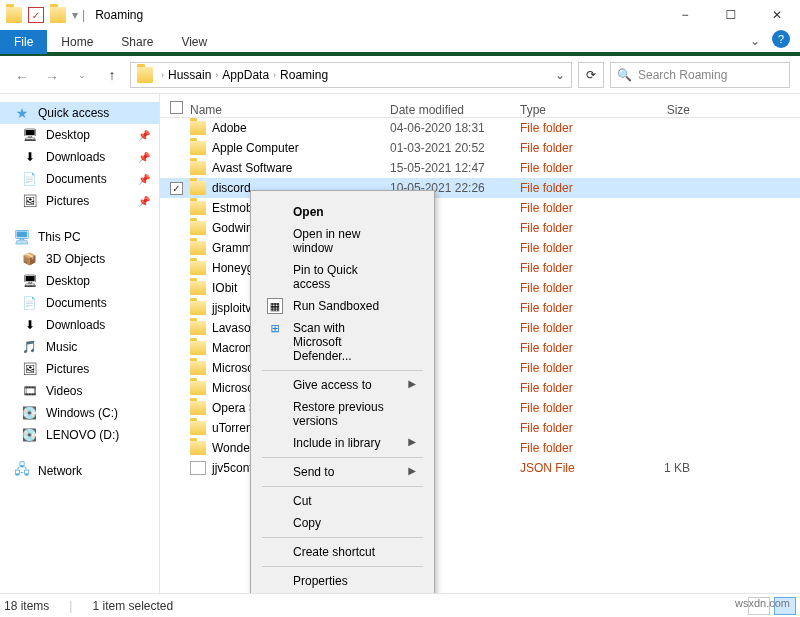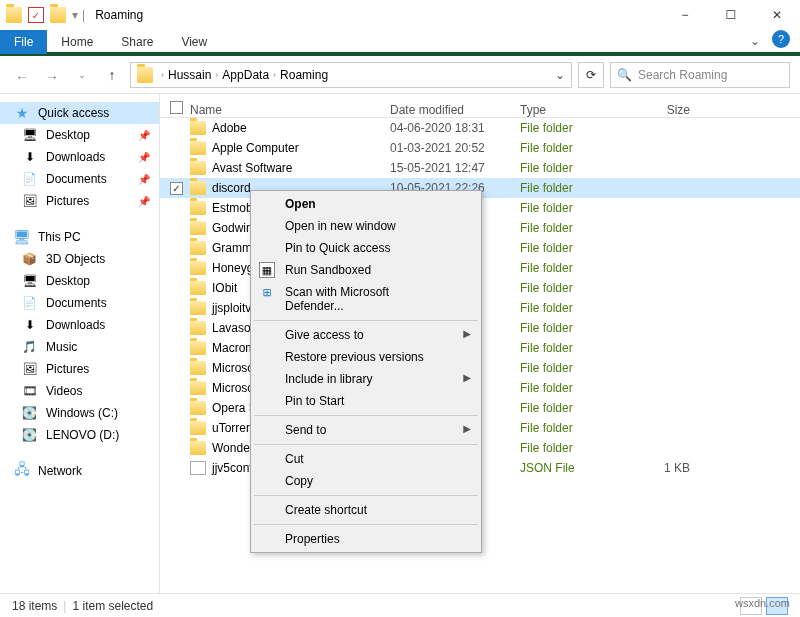--- a/index.html
+++ b/index.html
@@ -50,36 +50,36 @@
 .colhead .c-name{width:200px;}
 .colhead .c-date{width:130px;}
 .colhead .c-type{width:110px;}
 .colhead .c-size{width:60px;text-align:right;}
 .filelist { }
 .row { display:flex; align-items:center; height:20px; padding-left:10px;}
 .row.selected { background:#cde8ff;}
 .row .chk{width:20px;}
 .row .fname{width:200px;display:flex;align-items:center;gap:6px;}
 .row .fdate{width:130px;color:#555;}
-.row .ftype{width:110px;color:#4d7c0f;}
+.row .ftype{width:110px;color:#c2410c;}
 .row .fsize{width:60px;text-align:right;color:#555;}
 .fi { width:16px;height:14px;background:linear-gradient(#ffe9a6,#f5c94a);border-radius:1px;position:relative;flex-shrink:0;}
 .fi::before{content:"";position:absolute;top:-3px;left:0;width:7px;height:3px;background:#f5c94a;border-radius:1px 1px 0 0;}
 .fi.file{background:#fff;border:1px solid #aaa;border-radius:0;}
 .fi.file::before{display:none;}
 
-.ctxmenu { position:absolute; left:250px; top:190px; width:232px; background:#f0f0f0; border:1px solid #aaa; box-shadow:2px 2px 6px rgba(0,0,0,.25); padding:2px;}
+.ctxmenu { position:absolute; left:250px; top:190px; width:185px; background:#f0f0f0; border:1px solid #aaa; box-shadow:2px 2px 6px rgba(0,0,0,.25); padding:10px;}
 .ctxmenu .mi { padding:4px 28px 4px 32px; position:relative;}
 .ctxmenu .mi.bold { font-weight:600;}
 .ctxmenu .sep { height:1px; background:#ccc; margin:3px 1px;}
 .ctxmenu .mi .arrow { position:absolute; right:8px; top:4px; color:#555; font-size:10px;}
 .ctxmenu .mi .micon { position:absolute; left:6px; top:3px; width:16px;height:16px; display:flex;align-items:center;justify-content:center; font-size:11px;}
 .ctxmenu .delbox { border:2px solid #d11; margin:1px; }
 
-.status { position:absolute; bottom:0; left:0; right:0; height:24px; border-top:1px solid #e5e5e5; display:flex; align-items:center; padding:0 12px; gap:6px; color:#333; background:#fff;}
+.status { position:absolute; bottom:0; left:0; right:0; height:24px; border-top:1px solid #e5e5e5; display:flex; align-items:center; padding:0 4px; gap:20px; color:#333; background:#fff;}
 .status .divider{color:#ccc;}
 .status .view-icons{margin-left:auto;display:flex;gap:4px;}
 .status .vbtn{width:22px;height:18px;border:1px solid #ccc;}
 .status .vbtn.active{background:#cde8ff;border-color:#6aa9e0;}
 
 .watermark{position:absolute;bottom:8px;right:10px;font-size:11px;color:#777;}
 
 .chkbox{width:13px;height:13px;border:1px solid #888;display:inline-flex;align-items:center;justify-content:center;background:#fff;font-size:10px;color:#333;}
 </style>
 </head>
@@ -416,21 +416,20 @@
     <span>Run Sandboxed</span>
   </div>
   <div class="mi">
     <span class="micon" style="color:#1979ca;">⊞</span>
     <span>Scan with Microsoft Defender...</span>
   </div>
   <div class="sep"></div>
   <div class="mi"><span>Give access to</span><span class="arrow">▶</span></div>
   <div class="mi">Restore previous versions</div>
   <div class="mi"><span>Include in library</span><span class="arrow">▶</span></div>
-  <div class="mi">Pin to Start</div>
   <div class="sep"></div>
   <div class="mi"><span>Send to</span><span class="arrow">▶</span></div>
   <div class="sep"></div>
   <div class="mi">Cut</div>
   <div class="mi">Copy</div>
   <div class="sep"></div>
   <div class="mi">Create shortcut</div>
   <div class="sep"></div>
   <div class="mi">Properties</div>
 </div>

